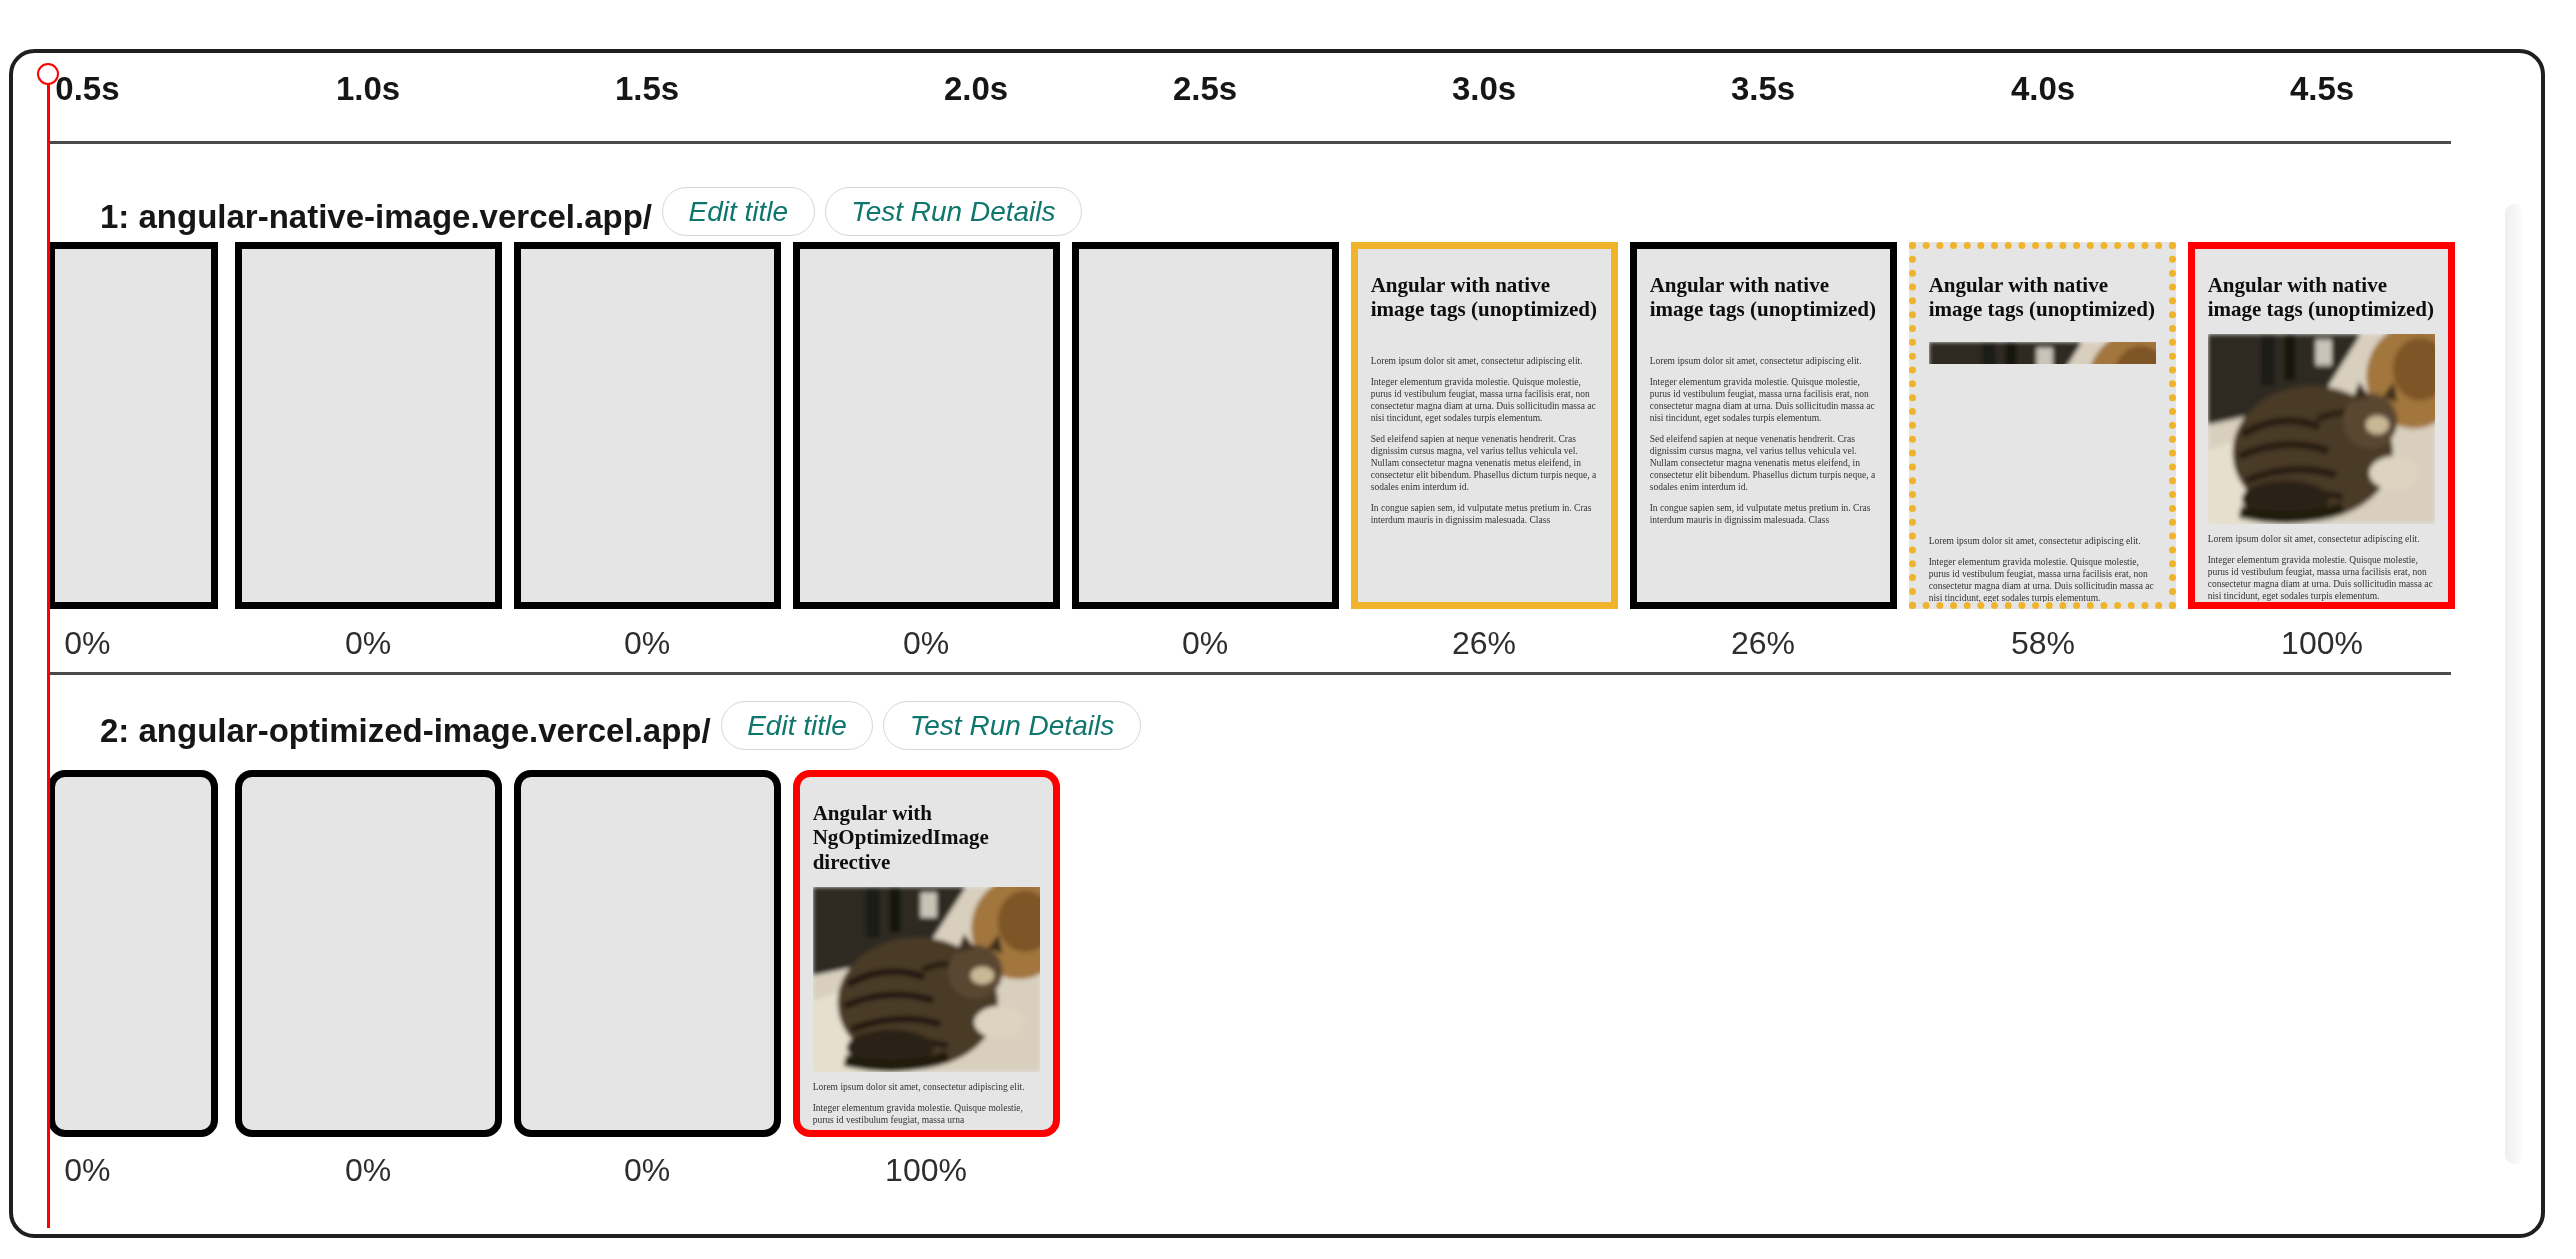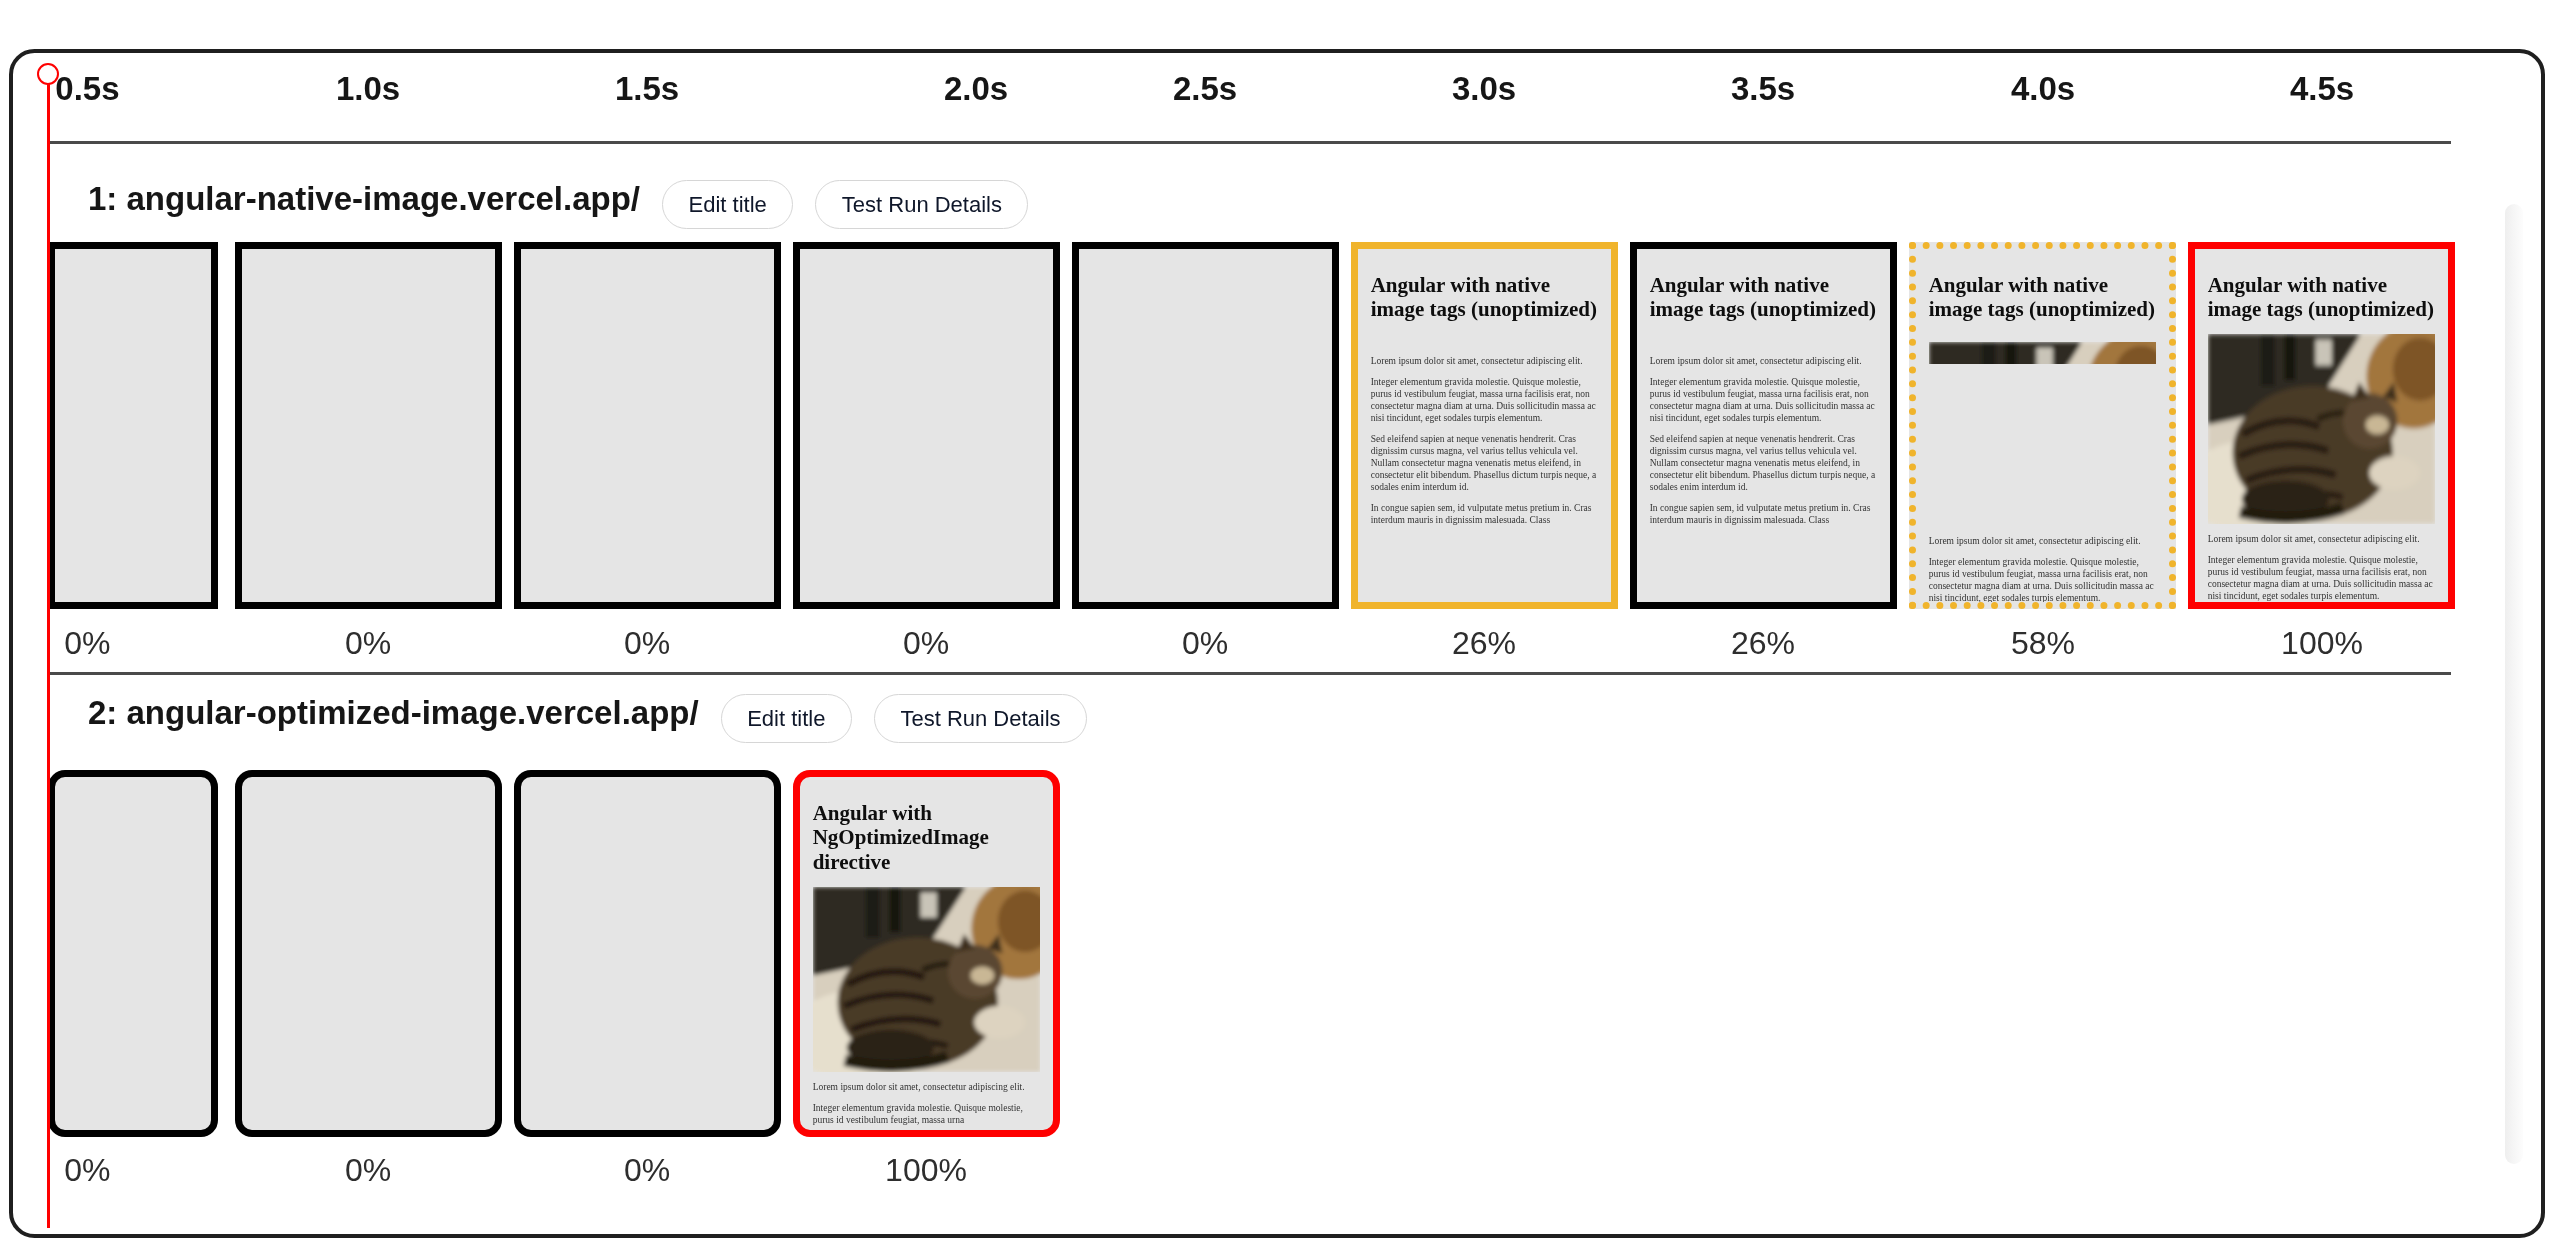--- a/index.html
+++ b/index.html
@@ -14,25 +14,25 @@
   .scrollbar { position:absolute; left:2505px; top:204px; width:18px; height:960px;
     background:linear-gradient(to right,#e6e6e6,#fbfbfb); border-radius:9px; opacity:.65; }
 
   
   .tick { position:absolute; top:71px; width:182px; line-height:36px; text-align:center;
     font-size:33px; font-weight:bold; color:#161616; }
 
   .hline { position:absolute; left:48px; width:2403px; height:2.7px; background:#4a4a4a; }
 
   
-  .run-header { position:absolute; left:88px; height:56px; display:flex; align-items:flex-start; gap:22px; }
+  .run-header { position:absolute; left:100px; height:56px; display:flex; align-items:flex-end; gap:10px; }
   .run-title { font-size:33px; font-weight:bold; color:#161616; white-space:nowrap; }
   .pill { display:inline-flex; align-items:center; justify-content:center; height:49px;
     padding:0 25.5px; border:1.8px solid #d6d6d6; border-radius:908px; background:#fff;
-    font-family:"Liberation Sans",sans-serif; font-size:22px; color:#0f172a; cursor:pointer; white-space:nowrap; }
+    font-family:"Liberation Sans",sans-serif; font-size:28px; color:#0f766e; cursor:pointer; white-space:nowrap;font-style:italic; }
 
   
   .frame { position:absolute; width:267px; height:367px; background:#e5e5e5;
     border:7.3px solid #000; }
   .frame.orange { border-color:#f0b42c; }
   .frame.dotted { border:7.3px dotted #f0b42c; }
   .frame.red    { border-color:#fe0000; }
   .row1 .frame { top:242px; }
   .row2 .frame { top:770px;border-radius:17px; }
 

